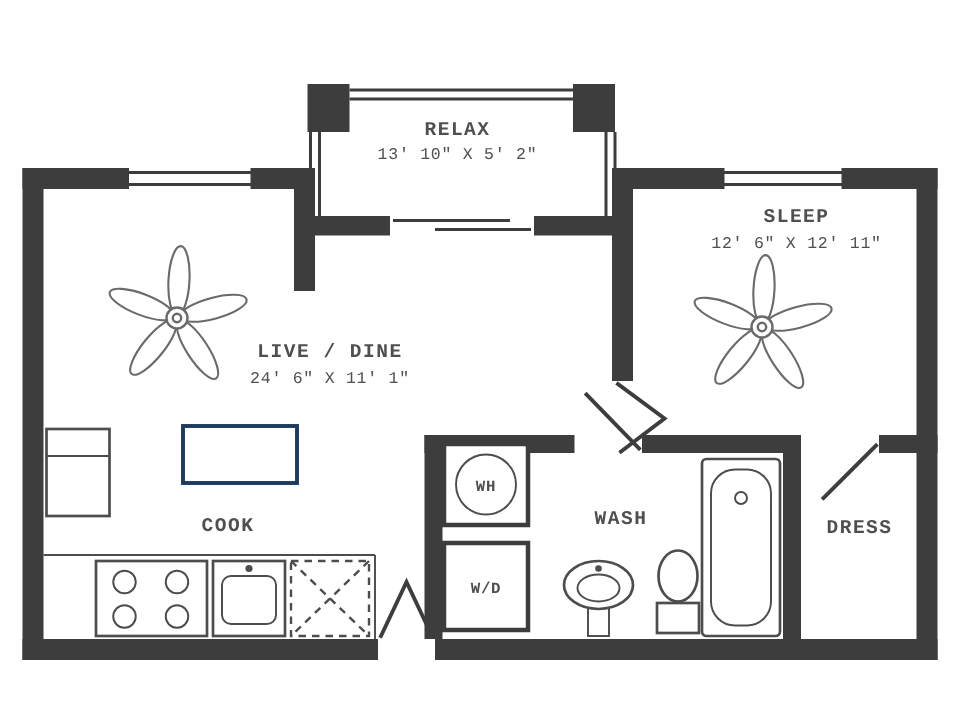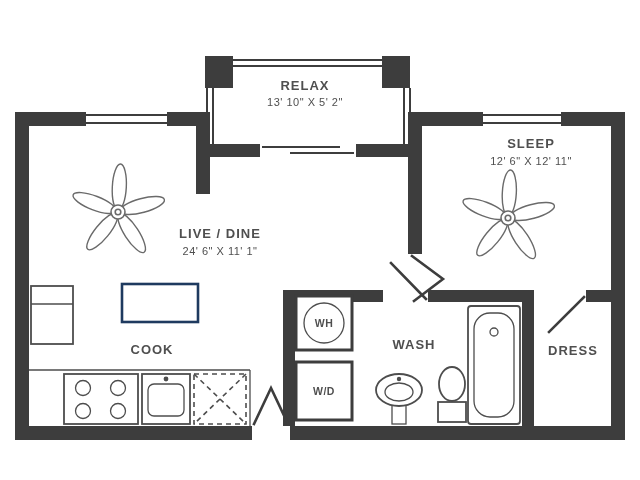--- a/index.html
+++ b/index.html
@@ -6,21 +6,21 @@
     --wall:#3d3d3d;
     --fixture:#4d4d4d;
     --fan:#6a6a6a;
     --accent:#1e3a5f;
     --txt:#4f4f4f;
     --bg:#ffffff;
   }
   html,body{margin:0;padding:0;background:var(--bg);}
   .stage{
     position:relative;width:640px;height:480px;background:var(--bg);
-    font-family:Liberation Sans, sans-serif;
+    font-family:Liberation Mono, monospace;
     overflow:hidden;
     border-radius:12px;
   }
   svg{display:block;}
   .wall{fill:var(--wall);stroke:none;}
   .thinline{stroke:var(--wall);stroke-width:2;fill:none;}
   .door{stroke:var(--wall);stroke-width:2.6;fill:none;stroke-linecap:square;}
   .fix{stroke:var(--fixture);stroke-width:1.8;fill:#fff;}
   .fixlt{stroke:var(--fixture);stroke-width:1.3;fill:none;}
   .dash{stroke:var(--fixture);stroke-width:1.6;fill:none;stroke-dasharray:5 4;}

